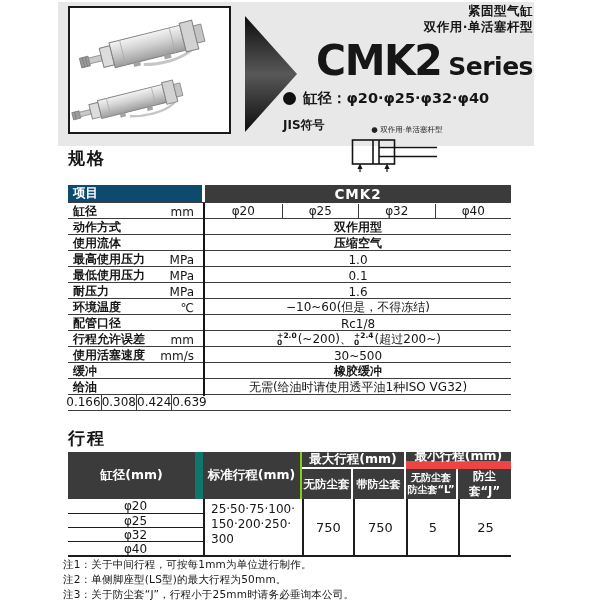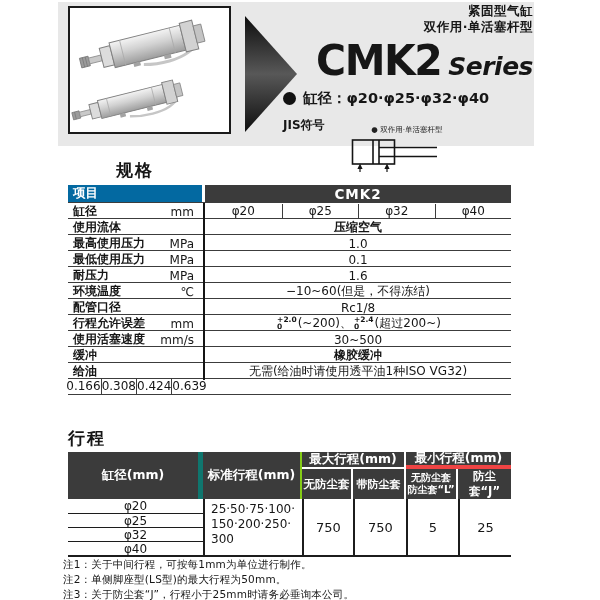--- a/index.html
+++ b/index.html
@@ -20,68 +20,68 @@
     position:absolute; left:10px; top:4px; width:163px; height:128px;
     background:#fff; border:2px solid #1a1a1a;
   }
   .product-box svg { display:block; width:100%; height:100%; }
   .big-arrow { position:absolute; left:187px; top:14px; width:52px; height:116px; }
 
   .head-text { position:absolute; left:225px; top:1px; width:250px;text-align:right; }
   .subtitle { font-size:12.5px; font-weight:bold; line-height:16px; letter-spacing:.5px; }
   .series-line { margin-top:2px; white-space:nowrap; }
   .series-name { font-size:41px; font-weight:bold; letter-spacing:-1.5px; display:inline-block; transform:scaleY(1.02); }
-  .series-suffix { font-size:25px; font-weight:bold; margin-left:7px; letter-spacing:-0.5px;font-style:italic; }
+  .series-suffix { font-size:25px; font-weight:bold; margin-left:7px; letter-spacing:-0.5px; }
   .bore-line { margin-top:4px; font-size:14.5px; font-weight:bold; white-space:nowrap; display:flex; align-items:center; }
   .bullet { width:13px; height:13px; border-radius:50%; background:#111; display:inline-block; margin-right:7px; flex:none; }
   .jis-row { margin-top:9px; display:flex; align-items:flex-start; }
   .jis-label { font-size:12px; font-weight:bold; }
   .jis-sym { margin-left:26px; }
   .jis-caption { font-size:7.5px; color:#222; letter-spacing:0; white-space:nowrap; }
   .jis-sym svg { display:block; margin-top:1px; }
 
   
   .sec-heading { position:absolute; left:68px; font-size:17px; font-weight:bold; letter-spacing:2px; }
-  .h-spec { top:159px;margin-left:48px; }
+  .h-spec { top:147px; }
   .h-stroke { top:427px; }
 
   
   .spec-table { position:absolute; left:68px; top:185px; width:443px; font-size:12px; }
   .srow { display:grid; grid-template-columns:137px 1fr; border-bottom:1px solid #3c3c3c; height:16px; }
   .srow.head { height:18px; border-bottom:1px solid #3c3c3c; }
   .lab {
     display:flex; justify-content:space-between; align-items:center;
     padding:0 9px 0 5px; border-right:2px solid #141414; font-weight:bold;
   }
   .lab .unit { font-weight:normal; }
-  .head .lab { background:#0369a1; color:#fff; border-right:3px solid #fff; font-size:12.5px; }
+  .head .lab { background:#0c4a6e; color:#fff; border-right:3px solid #fff; font-size:12.5px; }
   .head .vzone { background:#3b3b3b; color:#fff; font-weight:bold; font-size:13.5px; letter-spacing:1px; }
   .vzone { display:flex; align-items:center; justify-content:center; text-align:center; }
   .vzone.cjk { font-weight:bold; }
   .v4 { display:grid; grid-template-columns:repeat(4,1fr); align-items:center; }
   .v4 span { text-align:center; border-left:1px solid #3c3c3c; line-height:15px; }
   .v4 span:first-child { border-left:none; }
   .tolfrac { display:inline-flex; flex-direction:column; align-items:flex-start;
     font-size:7.5px; line-height:7px; font-weight:bold; margin:0 1px 0 2px; position:relative; top:-1px; }
 
   
   .stroke-table { position:absolute; left:68px; top:452px; width:443px; }
   .st-head {
     display:grid; grid-template-columns:135px 99px 51px 53px 52px 53px;
     grid-template-rows:17px 30px;
   }
   .st-head .hc {
     background:#3b3b3b; color:#fff; font-weight:bold;
     display:flex; align-items:center; justify-content:center; text-align:center;
     font-size:12.5px;
   }
-  .hc.bore  { grid-row:1/3; grid-column:1; border-right:5px solid #0f766e; }
+  .hc.bore  { grid-row:1/3; grid-column:1; border-right:8px solid #0f766e; }
   .hc.std   { grid-row:1/3; grid-column:2; border-right:2px solid #84cc16; }
   .hc.maxg  { grid-row:1; grid-column:3/5; border-right:2px solid #fff; border-bottom:2px solid #fff; }
-  .hc.ming  { grid-row:1; grid-column:5/7; border-bottom:4px solid #ef4444; }
+  .hc.ming  { grid-row:1; grid-column:5/7; border-bottom:8px solid #ef4444; }
   .hc.sub1  { grid-row:2; grid-column:3; border-right:2px solid #fff; font-size:11.5px; }
   .hc.sub2  { grid-row:2; grid-column:4; border-right:2px solid #fff; font-size:11px; }
   .hc.sub3  { grid-row:2; grid-column:5; border-right:2px solid #fff; font-size:10px; line-height:12px; flex-direction:column; }
   .hc.sub4  { grid-row:2; grid-column:6; font-size:11.5px; }
   .st-body {
     display:grid; grid-template-columns:135px 99px 51px 53px 52px 53px;
     grid-template-rows:repeat(4,14px); border-bottom:2px solid #1c1c1c;
     font-size:12px;
   }
   .bcell { grid-column:1; display:flex; align-items:center; justify-content:center; }
@@ -200,20 +200,27 @@
         <span class="unit">mm</span>
       </div>
       <div class="vzone v4">
         <span>φ20</span>
         <span>φ25</span>
         <span>φ32</span>
         <span>φ40</span>
       </div>
     </div>
 
+    <div class="srow">
+      <div class="lab">
+        <span>动作方式</span>
+        <span class="unit"></span>
+      </div>
+      <div class="vzone cjk">双作用型</div>
+    </div>
 
     <div class="srow">
       <div class="lab">
         <span>使用流体</span>
         <span class="unit"></span>
       </div>
       <div class="vzone cjk">压缩空气</div>
     </div>
 
     <div class="srow">

